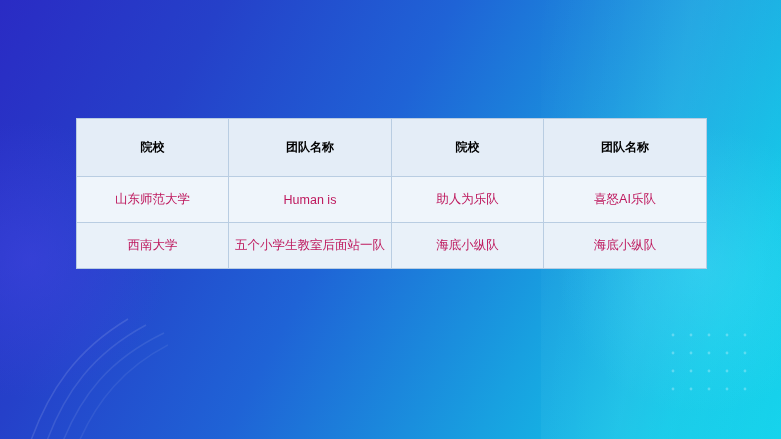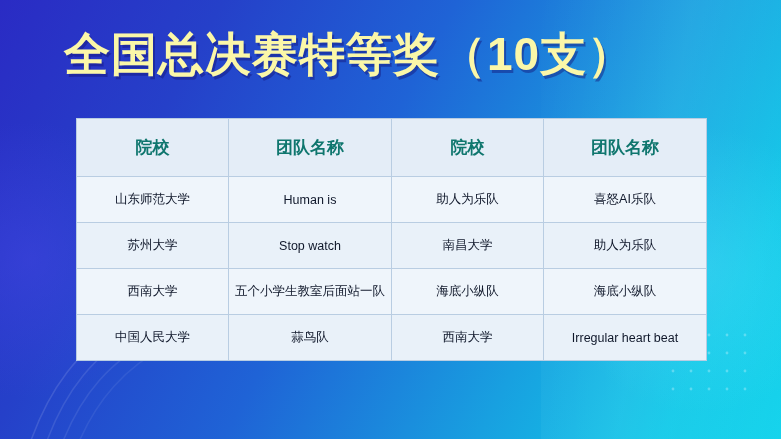--- a/index.html
+++ b/index.html
@@ -105,33 +105,33 @@
   table.award-table {
     border-collapse: collapse;
     width: 630px;
     table-layout: fixed;
     background: #eef4fb;
   }
   table.award-table th,
   table.award-table td {
     border: 1px solid #b9cde2;
     text-align: center;
-    color: #0f172a;
+    color: #be185d;
     font-size: 12.5px;
     height: 45px;
     padding: 0 4px;
     overflow: hidden;
     white-space: nowrap;
   }
   table.award-table thead th {
     background: #e4edf7;
     font-weight: bold;
-    font-size: 17px;
+    font-size: 12px;
     height: 57px;
-    color: #0f766e;
+    color: #000000;
   }
   table.award-table tbody tr td {
     background: #eff5fb;
   }
   table.award-table tbody tr:nth-child(even) td {
     background: #e9f1f9;
   }
   .col-a { width: 152px; }
   .col-b { width: 163px; }
   .col-c { width: 152px; }
@@ -173,21 +173,20 @@
         <circle cx="60" cy="42" r="1.4"></circle>
         <circle cx="78" cy="42" r="1.4"></circle>
       <circle cx="6" cy="60" r="1.4"></circle>
         <circle cx="24" cy="60" r="1.4"></circle>
         <circle cx="42" cy="60" r="1.4"></circle>
         <circle cx="60" cy="60" r="1.4"></circle>
         <circle cx="78" cy="60" r="1.4"></circle>
     </g>
   </svg>
 
-  <div class="title">全国总决赛特等奖（10支）</div>
 
   <div class="table-wrap">
     <table class="award-table">
       <colgroup>
         <col class="col-a">
           <col class="col-b">
           <col class="col-c">
           <col class="col-d">
       </colgroup>
       <thead>
@@ -199,34 +198,22 @@
         </tr>
       </thead>
       <tbody>
         <tr>
           <td>山东师范大学</td>
           <td>Human is</td>
           <td>助人为乐队</td>
           <td>喜怒AI乐队</td>
         </tr>
         <tr>
-          <td>苏州大学</td>
-          <td>Stop watch</td>
-          <td>南昌大学</td>
-          <td>助人为乐队</td>
-        </tr>
-        <tr>
           <td>西南大学</td>
           <td>五个小学生教室后面站一队</td>
           <td>海底小纵队</td>
           <td>海底小纵队</td>
         </tr>
-        <tr>
-          <td>中国人民大学</td>
-          <td>蒜鸟队</td>
-          <td>西南大学</td>
-          <td>Irregular heart beat</td>
-        </tr>
       </tbody>
     </table>
   </div>
 
 </div>
 
 </body></html>

